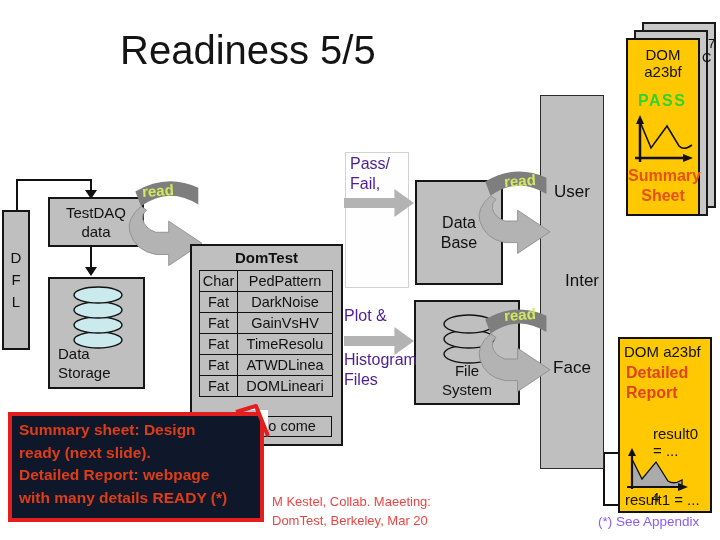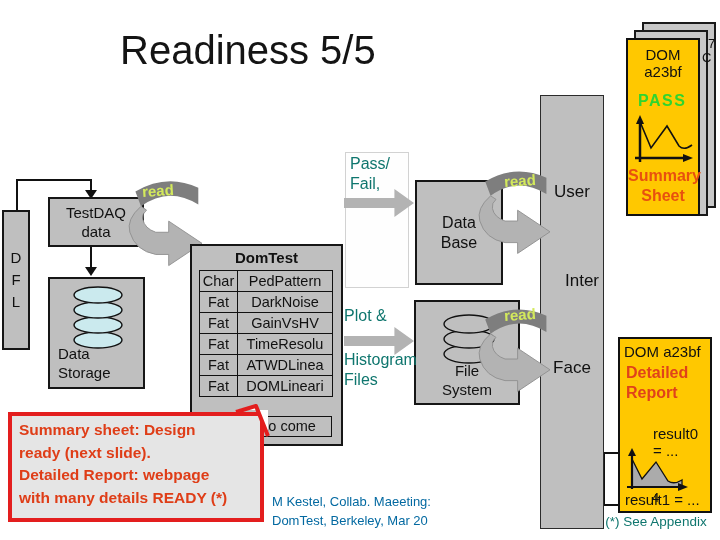--- a/index.html
+++ b/index.html
@@ -35,51 +35,51 @@
 
   
   .domtest { left:190px; top:197px; width:153px; height:202px; z-index:2;margin-top:47px; }
   .dt-title { left:0; top:3px; width:100%; text-align:center; font-weight:bold; font-size:15px; }
   .dt-table { position:absolute; left:7px; top:24px; border-collapse:collapse; }
   .dt-table td { border:1.5px solid #111; font-size:14.5px; text-align:center; height:21px; padding:0 1px; }
   .dt-c1 { width:38px; } .dt-c2 { width:95px; }
   .dt-more { left:7px; top:170px; width:133px; height:21px; border:1.5px solid #111; text-align:center; font-size:14.5px; line-height:19px; }
 
   
-  .faint { color:#0f766e; font-size:16px; line-height:20px; }
+  .faint { color:#4c1d95; font-size:16px; line-height:20px; }
   .pf-box { left:345px; top:152px; width:64px; height:136px; background:#fefefe; border:1px solid #d2d2d2; }
 
   
   .barrow { position:absolute; width:70px; height:28px; background:#b3b3b3; z-index:4;
     clip-path: polygon(0 32%,72% 32%,72% 0%,100% 50%,72% 100%,72% 68%,0 68%); }
 
   .database { left:415px; top:180px; width:88px; height:105px; font-size:16px; line-height:20px; }
   .filesystem { left:414px; top:300px; width:106px; height:105px; }
   .fs-label { left:0; bottom:4px; width:100%; text-align:center; font-size:15px; line-height:19px; }
 
-  .uibox { left:540px; top:95px; width:64px; height:434px; background:#bfbfbf; border:1.5px solid #2b2b2b; z-index:3; }
+  .uibox { left:540px; top:95px; width:64px; height:374px; background:#bfbfbf; border:1.5px solid #2b2b2b; z-index:3; }
   .ui-label { position:absolute; width:100%; text-align:center; font-size:17px; color:#111; }
 
   .read-label { position:absolute; z-index:6; font-weight:bold; font-size:15px; color:#d3e95c; transform:rotate(-4deg); }
   .swoosh { position:absolute; }
 
   .whitesheet { left:603px; top:452px; width:104px; height:54px; background:#fff; border:2px solid #111; z-index:1; }
 
   .card-report { left:618px; top:337px; width:94px; height:176px; z-index:2; }
   .cr-domid { left:4px; top:4px; font-size:15px; }
   .cr-label { left:6px; top:24px; font-weight:bold; font-size:16px; color:#e0421a; line-height:20px; }
   .cr-result { left:5px; font-size:15px; color:#111; }
   .pagenum { left:652px; top:490px; font-size:13px; color:#111; z-index:3; }
-  .footnote { left:598px; top:514px; width:116px; text-align:center; font-size:13.5px; color:#0f766e; }
-
-  .notebox { left:8px; top:412px; width:256px; height:110px; background:#e5e5e5; border:4px solid #e31e1e; z-index:2; padding:3px 7px; }
+  .footnote { left:598px; top:514px; width:116px; text-align:left; font-size:13.5px; color:#8b5cf6; }
+
+  .notebox { left:8px; top:412px; width:256px; height:110px; background:#0f172a; border:4px solid #e31e1e; z-index:2; padding:3px 7px; }
   .notebox div { font-size:15.5px; font-weight:bold; color:#df3d17; line-height:22.5px; white-space:nowrap; }
   .dogear { left:230px; top:403px; z-index:3; }
 
-  .caption { left:272px; top:492px; font-size:13px; color:#0369a1; line-height:19px; }
+  .caption { left:272px; top:492px; font-size:13px; color:#ef4444; line-height:19px; }
 </style>
 </head>
 <body>
 
 <div class="slide">
 
   <div class="abs title">Readiness 5/5</div>
 
   <div class="abs sheet" style="left:642px; top:22px;"></div>
   <div class="abs sheet" style="left:634px; top:30px;"></div>

